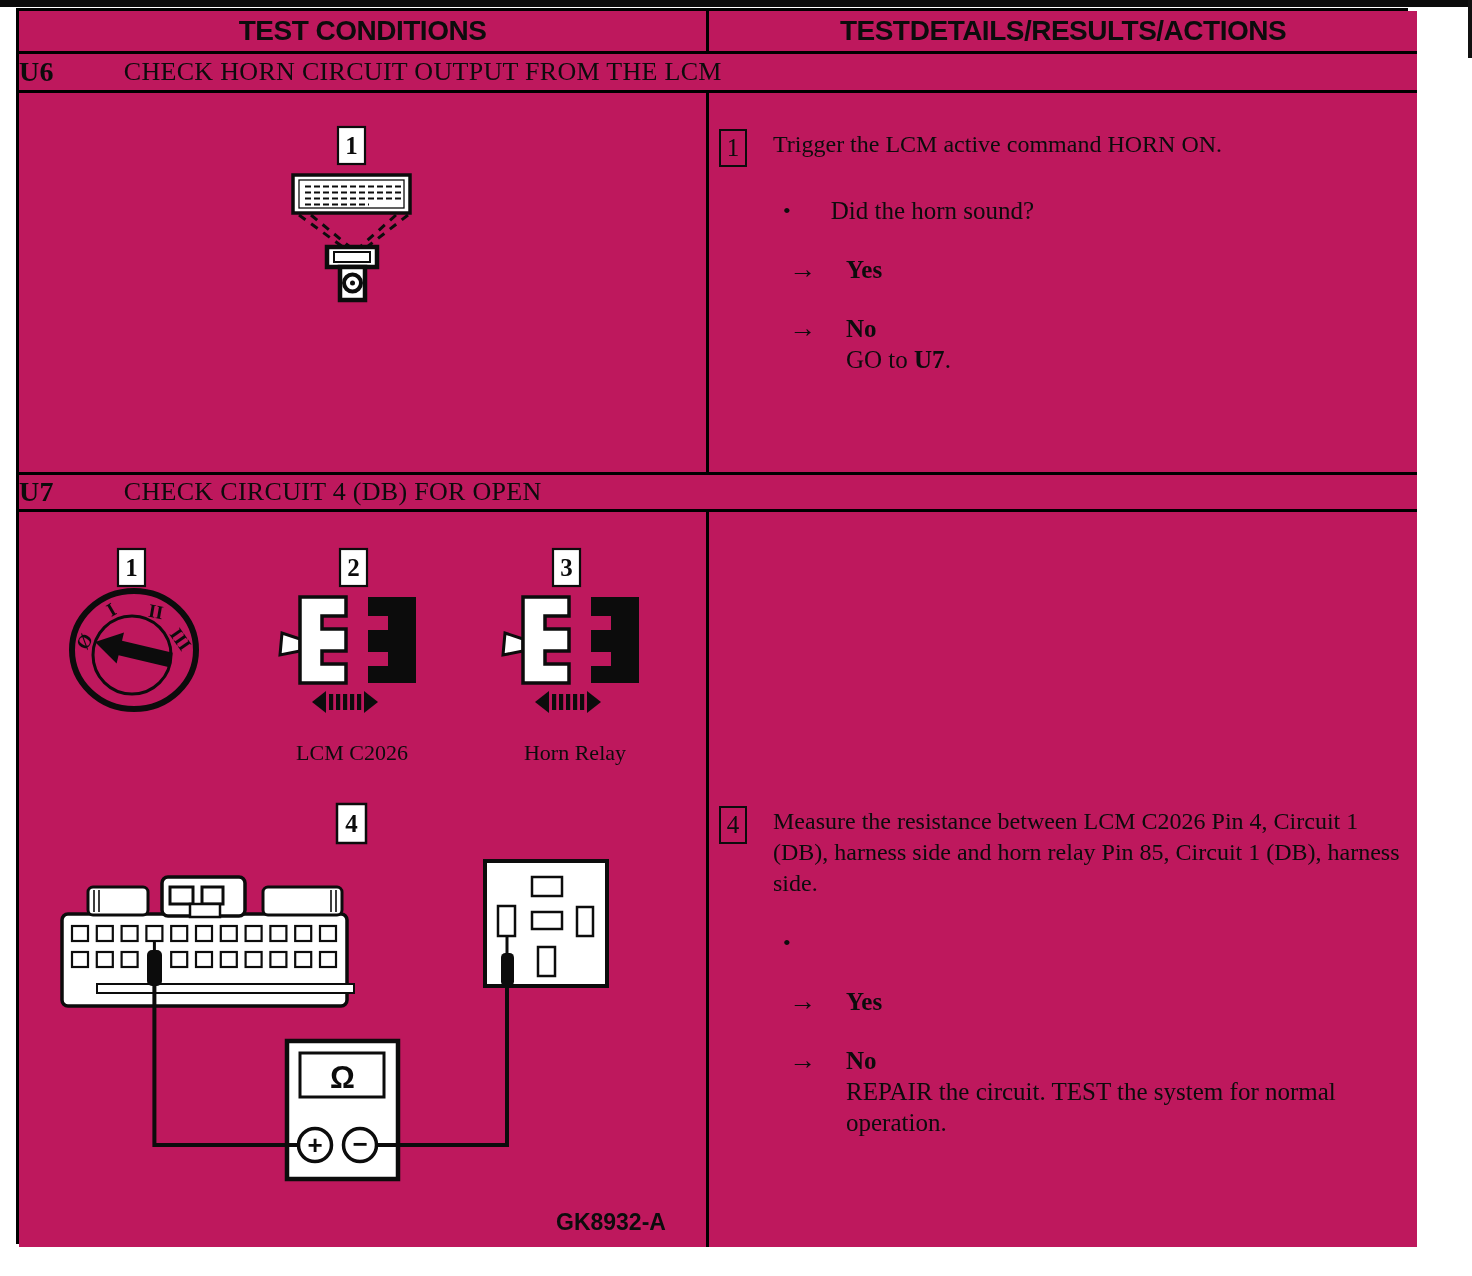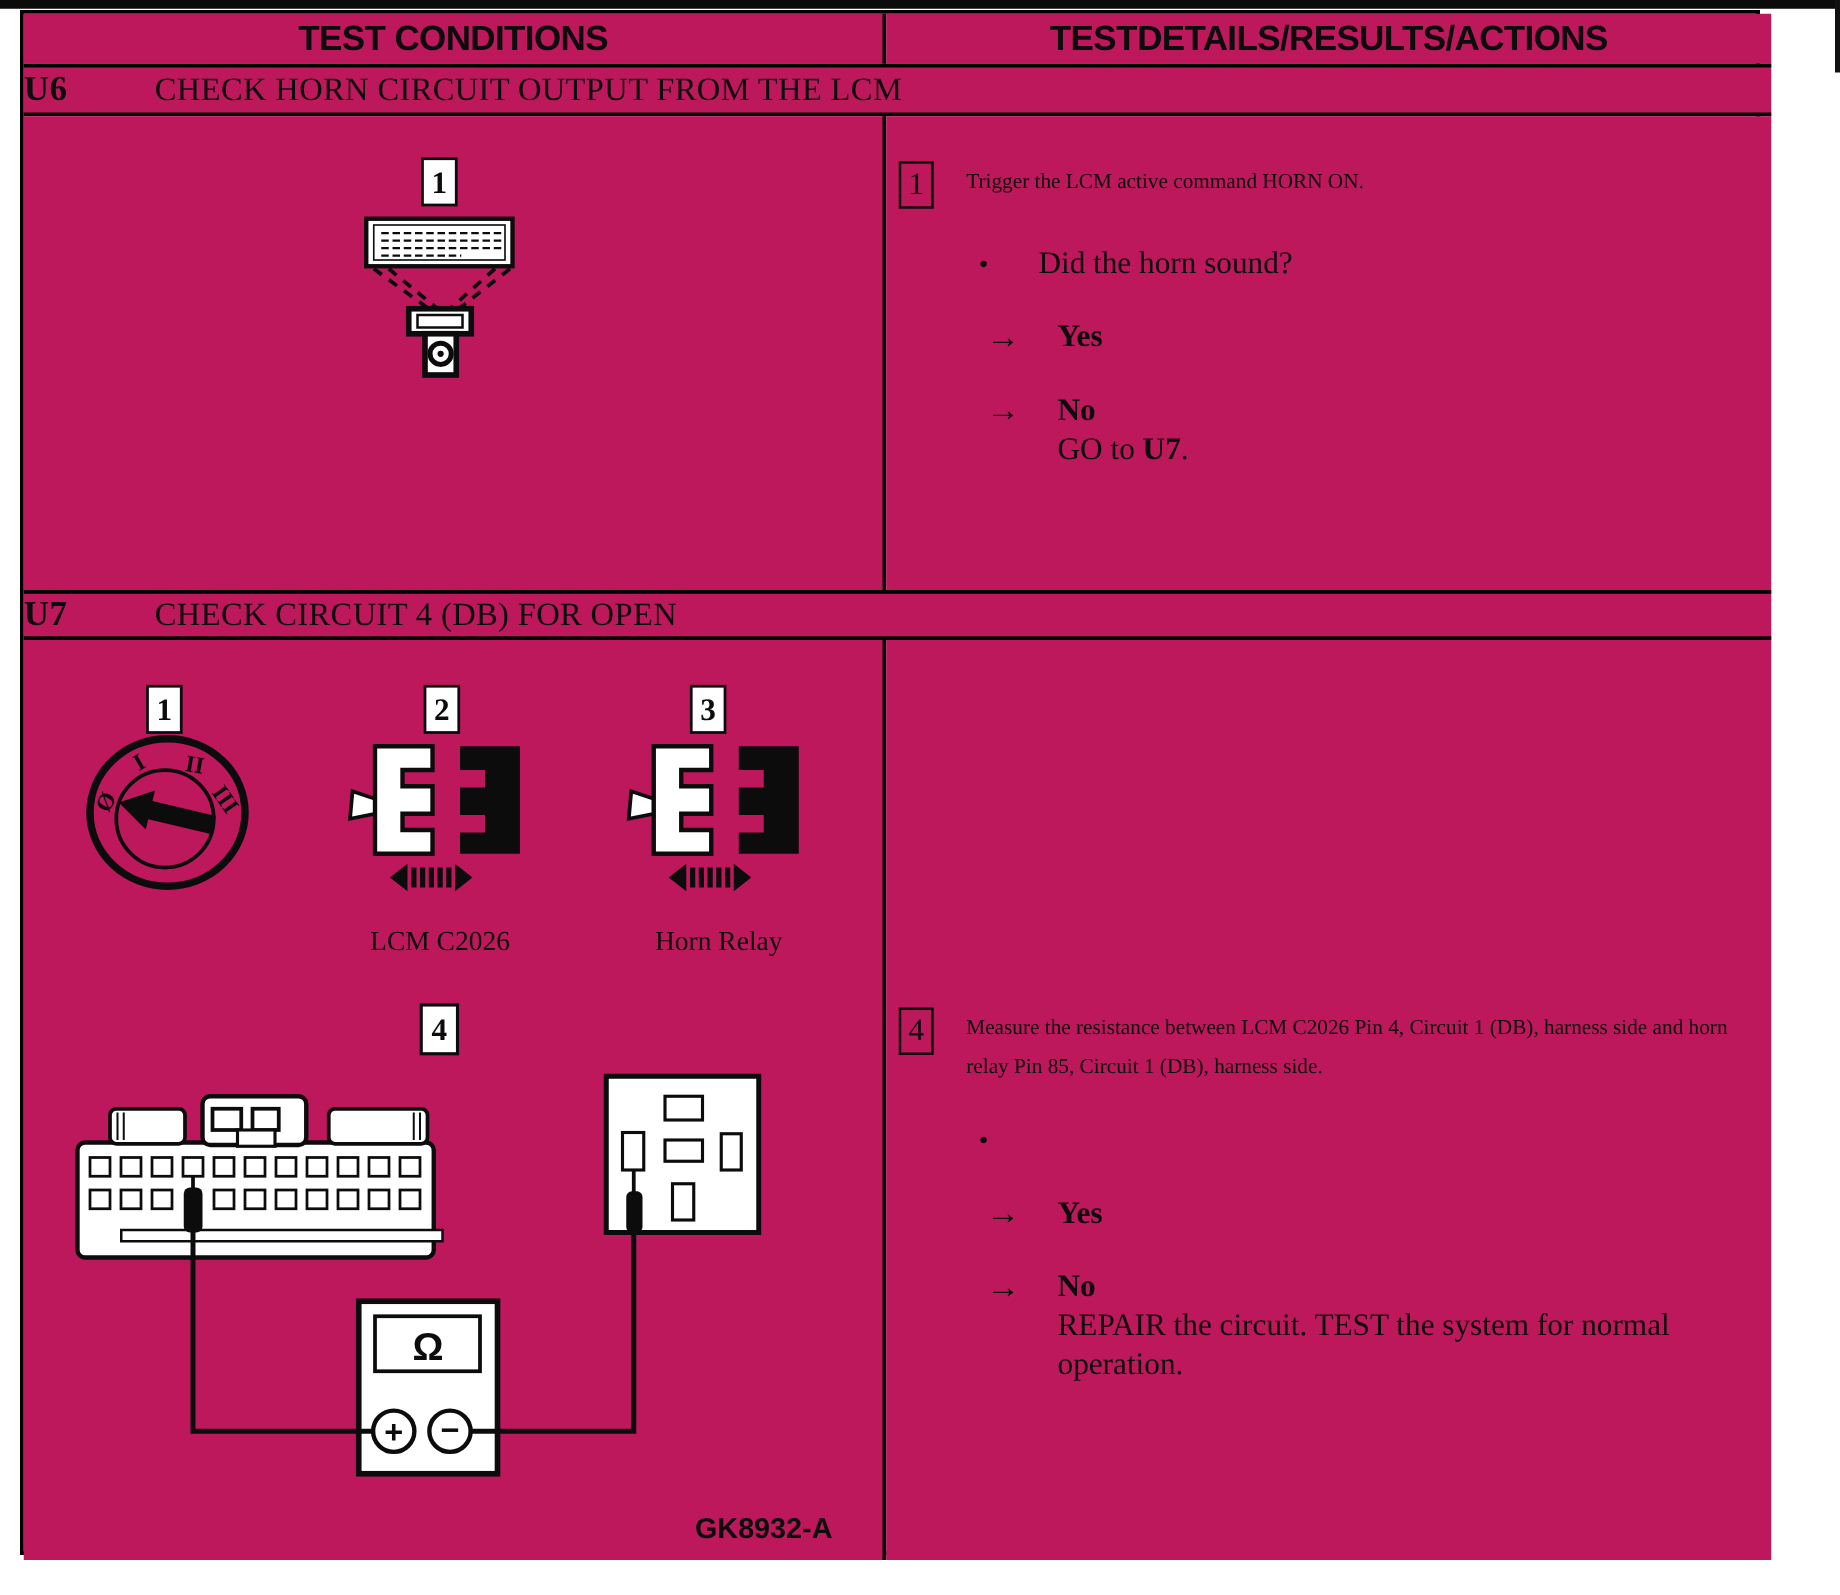--- a/index.html
+++ b/index.html
@@ -42,21 +42,21 @@
   .c6r { padding:36px 0 0 10px; }
   .c7r { padding:294px 0 0 10px; }
 
   .step { display:flex; gap:26px; }
   .co {
     flex:0 0 auto; width:28px; height:38px;
     border:2px solid #0c0c0c;
     display:flex; align-items:center; justify-content:center;
     font-size:25px;
   }
-  .stext { font-size:17px; line-height:31px; }
+  .stext { font-size:24px; line-height:31px; }
   .w600 { width:600px; }
   .w640 { width:644px; }
   .qrow { margin:28px 0 0 64px; display:flex; gap:40px; font-size:25px; line-height:31px; }
   .bull { font-size:22px; }
   .arow { margin:28px 0 0 70px; display:flex; gap:30px; }
   .arr { font-size:27px; line-height:31px; }
   .abody { width:492px; font-size:25px; line-height:31px; }
   .alabel { font-weight:bold; }
   .atext b { font-weight:bold; }
 

